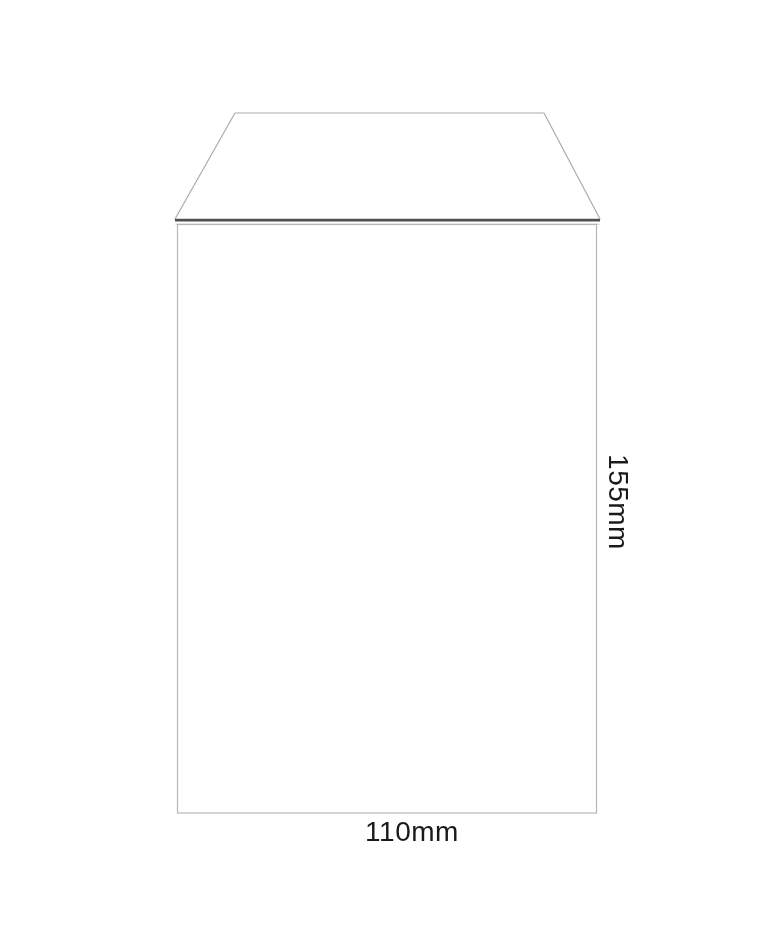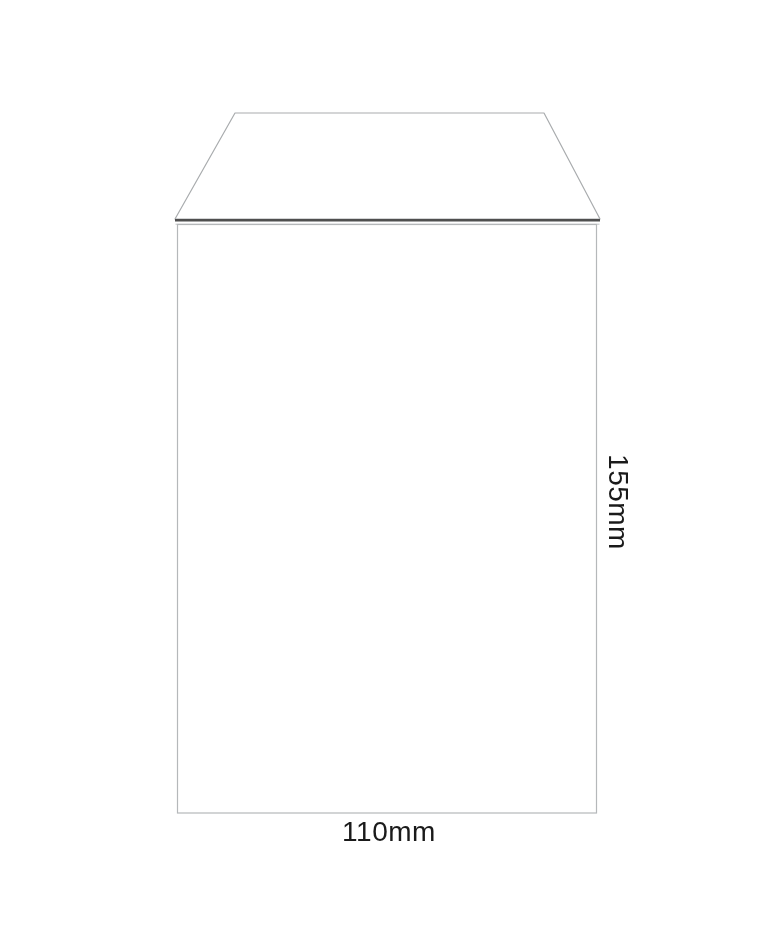--- a/index.html
+++ b/index.html
@@ -25,21 +25,21 @@
   }
   .dim-label {
     position: absolute;
     color: #1a1a1a;
     font-size: 28px;
     letter-spacing: 0.5px;
     white-space: nowrap;
     user-select: none;
   }
   .dim-width {
-    left: 389px;
+    left: 412px;
     top: 816px;
     transform: translateX(-50%);
   }
   .dim-height {
     left: 618px;
     top: 502px;
     transform: translate(-50%, -50%) rotate(90deg);
     transform-origin: center center;
   }
 </style>

